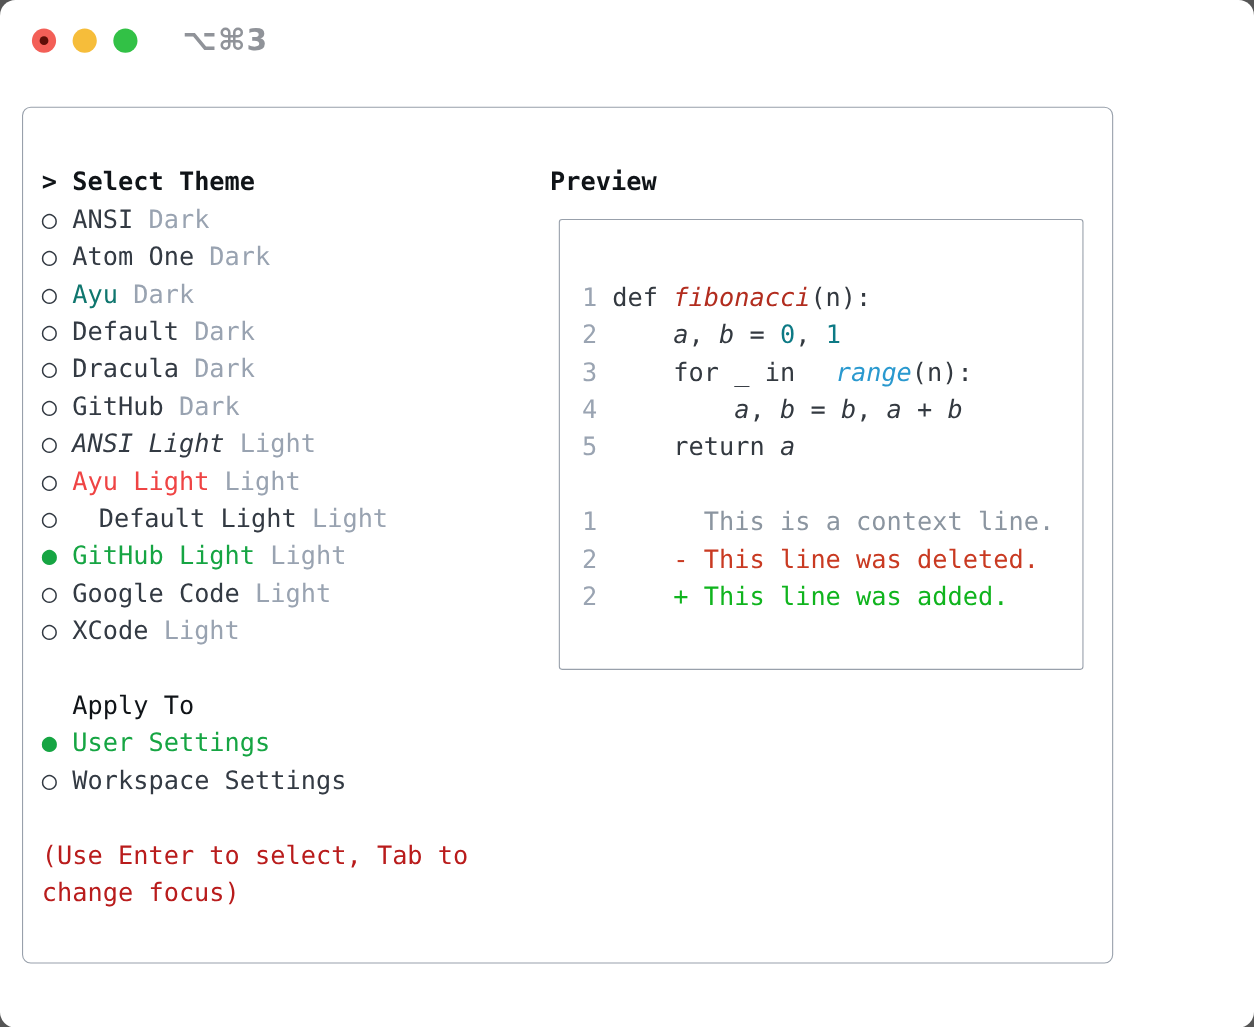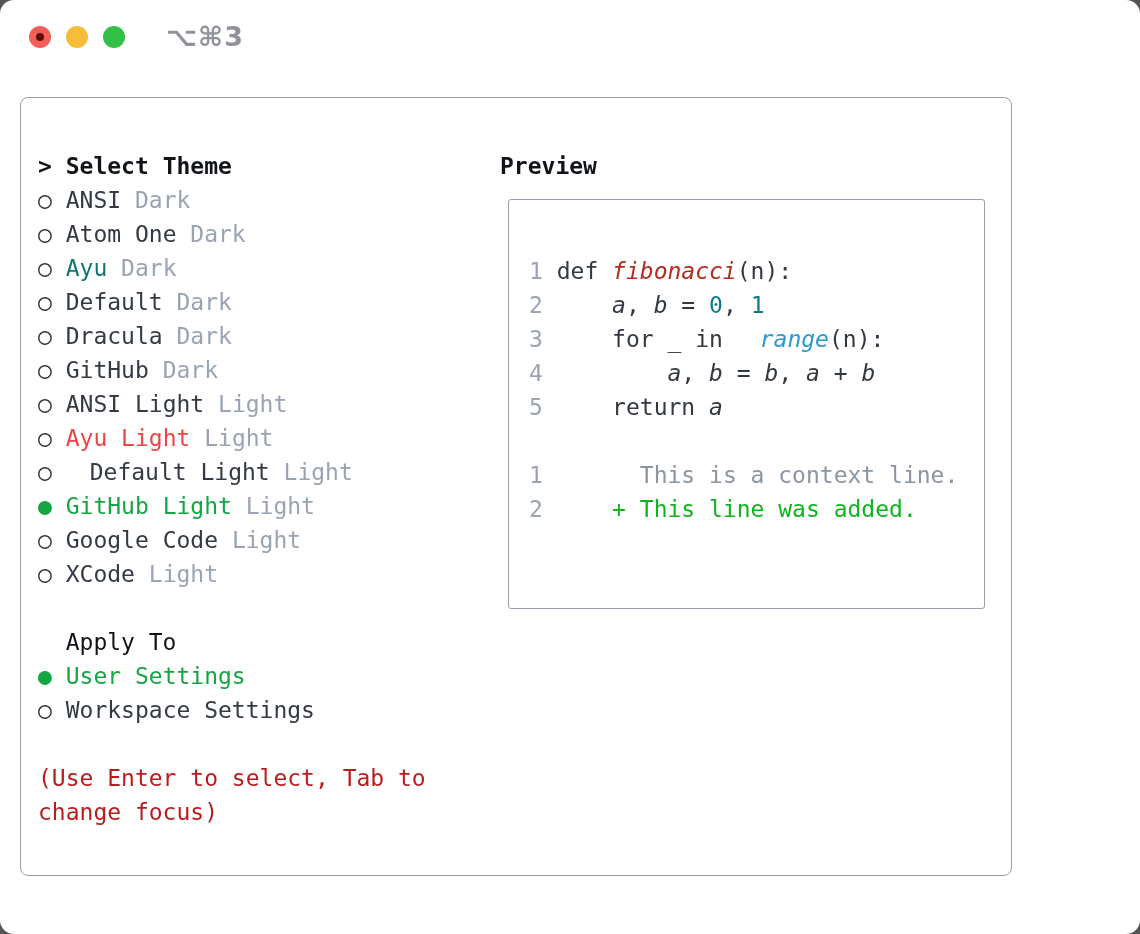--- a/index.html
+++ b/index.html
@@ -80,21 +80,21 @@
 <div class="panel" style="border-color: rgb(152, 160, 171);"></div>
 
 <div class="left-col" id="left-col">
     <div class="row header"><span class="tok" style="color: rgb(16, 20, 24);">&gt; </span><span class="tok" style="color: rgb(16, 20, 24);">Select Theme</span></div>
     <div class="row"><span class="tok" style="color: rgb(51, 58, 67);">○ </span><span class="tok" style="color: rgb(51, 58, 67);">ANSI </span><span class="tok" style="color: rgb(153, 163, 177);">Dark</span></div>
     <div class="row"><span class="tok" style="color: rgb(51, 58, 67);">○ </span><span class="tok" style="color: rgb(51, 58, 67);">Atom One </span><span class="tok" style="color: rgb(153, 163, 177);">Dark</span></div>
     <div class="row"><span class="tok" style="color: rgb(51, 58, 67);">○ </span><span class="tok" style="color: #0f766e;">Ayu </span><span class="tok" style="color: rgb(153, 163, 177);">Dark</span></div>
     <div class="row"><span class="tok" style="color: rgb(51, 58, 67);">○ </span><span class="tok" style="color: rgb(51, 58, 67);">Default </span><span class="tok" style="color: rgb(153, 163, 177);">Dark</span></div>
     <div class="row"><span class="tok" style="color: rgb(51, 58, 67);">○ </span><span class="tok" style="color: rgb(51, 58, 67);">Dracula </span><span class="tok" style="color: rgb(153, 163, 177);">Dark</span></div>
     <div class="row"><span class="tok" style="color: rgb(51, 58, 67);">○ </span><span class="tok" style="color: rgb(51, 58, 67);">GitHub </span><span class="tok" style="color: rgb(153, 163, 177);">Dark</span></div>
-    <div class="row"><span class="tok" style="color: rgb(51, 58, 67);">○ </span><span class="tok" style="color: rgb(51, 58, 67);">ANSI Light </span><span class="tok" style="color: rgb(153, 163, 177);">Light</span></div>
+    <div class="row"><span class="tok" style="color: rgb(51, 58, 67);">○ </span><span class="tok" style="color: rgb(51, 58, 67); font-style: italic;">ANSI Light </span><span class="tok" style="color: rgb(153, 163, 177);">Light</span></div>
     <div class="row"><span class="tok" style="color: rgb(51, 58, 67);">○ </span><span class="tok" style="color: #ef4444;">Ayu Light </span><span class="tok" style="color: rgb(153, 163, 177);">Light</span></div>
     <div class="row"><span class="tok" style="color: rgb(51, 58, 67);">○ </span><span class="tok" style="color: rgb(51, 58, 67); margin-left: 24px;">Default Light </span><span class="tok" style="color: rgb(153, 163, 177);">Light</span></div>
     <div class="row"><span class="tok" style="color: rgb(22, 165, 67);">● </span><span class="tok" style="color: rgb(22, 165, 67);">GitHub Light </span><span class="tok" style="color: rgb(153, 163, 177);">Light</span></div>
     <div class="row"><span class="tok" style="color: rgb(51, 58, 67);">○ </span><span class="tok" style="color: rgb(51, 58, 67);">Google Code </span><span class="tok" style="color: rgb(153, 163, 177);">Light</span></div>
     <div class="row"><span class="tok" style="color: rgb(51, 58, 67);">○ </span><span class="tok" style="color: rgb(51, 58, 67);">XCode </span><span class="tok" style="color: rgb(153, 163, 177);">Light</span></div>
     <div class="row"> </div>
     <div class="row"><span class="tok" style="color: rgb(16, 20, 24);">  Apply To</span></div>
     <div class="row"><span class="tok" style="color: rgb(22, 165, 67);">● </span><span class="tok" style="color: rgb(22, 165, 67);">User Settings</span></div>
     <div class="row"><span class="tok" style="color: rgb(51, 58, 67);">○ </span><span class="tok" style="color: rgb(51, 58, 67);">Workspace Settings</span></div>
     <div class="hint-block" style="color: #b91c1c;">(Use Enter to select, Tab to change focus)</div>
@@ -103,15 +103,16 @@
 <div class="preview-title" style="color: rgb(16, 20, 24);">Preview</div>
 <div class="preview-box" style="border-color: rgb(152, 160, 171);">
   <div class="code-lines" id="code-lines">
       <div class="code-line"><span class="tok" style="color: rgb(154, 164, 178);">1 </span><span class="tok" style="color: rgb(51, 57, 64);">def </span><span class="tok italic" style="color: rgb(178, 45, 31); font-style: italic;">fibonacci</span><span class="tok" style="color: rgb(51, 57, 64);">(n):</span></div>
       <div class="code-line"><span class="tok" style="color: rgb(154, 164, 178);">2 </span><span class="tok" style="color: rgb(51, 57, 64);">    </span><span class="tok italic" style="color: rgb(51, 57, 64); font-style: italic;">a</span><span class="tok" style="color: rgb(51, 57, 64);">, </span><span class="tok italic" style="color: rgb(51, 57, 64); font-style: italic;">b</span><span class="tok" style="color: rgb(51, 57, 64);"> = </span><span class="tok" style="color: rgb(13, 122, 133);">0</span><span class="tok" style="color: rgb(51, 57, 64);">, </span><span class="tok" style="color: rgb(13, 122, 133);">1</span></div>
       <div class="code-line"><span class="tok" style="color: rgb(154, 164, 178);">3 </span><span class="tok" style="color: rgb(51, 57, 64);">    for _ in </span><span class="tok italic" style="color: rgb(42, 153, 207); font-style: italic; margin-left: 23px;">range</span><span class="tok" style="color: rgb(51, 57, 64);">(n):</span></div>
       <div class="code-line"><span class="tok" style="color: rgb(154, 164, 178);">4 </span><span class="tok" style="color: rgb(51, 57, 64);">        </span><span class="tok italic" style="color: rgb(51, 57, 64); font-style: italic;">a</span><span class="tok" style="color: rgb(51, 57, 64);">, </span><span class="tok italic" style="color: rgb(51, 57, 64); font-style: italic;">b</span><span class="tok" style="color: rgb(51, 57, 64);"> = </span><span class="tok italic" style="color: rgb(51, 57, 64); font-style: italic;">b</span><span class="tok" style="color: rgb(51, 57, 64);">, </span><span class="tok italic" style="color: rgb(51, 57, 64); font-style: italic;">a</span><span class="tok" style="color: rgb(51, 57, 64);"> + </span><span class="tok italic" style="color: rgb(51, 57, 64); font-style: italic;">b</span></div>
       <div class="code-line"><span class="tok" style="color: rgb(154, 164, 178);">5 </span><span class="tok" style="color: rgb(51, 57, 64);">    return </span><span class="tok italic" style="color: rgb(51, 57, 64); font-style: italic;">a</span></div>
       <div class="code-line"><span class="tok" style="color: rgb(154, 164, 178);">  </span></div>
       <div class="code-line"><span class="tok" style="color: rgb(154, 164, 178);">1 </span><span class="tok" style="color: rgb(139, 149, 160);">      </span><span class="tok" style="color: rgb(139, 149, 160);">This is a context line.</span></div>
+      <div class="code-line"><span class="tok" style="color: rgb(154, 164, 178);">2 </span><span class="tok" style="color: rgb(51, 57, 64);">    </span><span class="tok" style="color: rgb(201, 58, 34);">- This line was deleted.</span></div>
       <div class="code-line"><span class="tok" style="color: rgb(154, 164, 178);">2 </span><span class="tok" style="color: rgb(51, 57, 64);">    </span><span class="tok" style="color: rgb(16, 180, 30);">+ This line was added.</span></div>
     </div>
 </div>
 
 </body></html>

